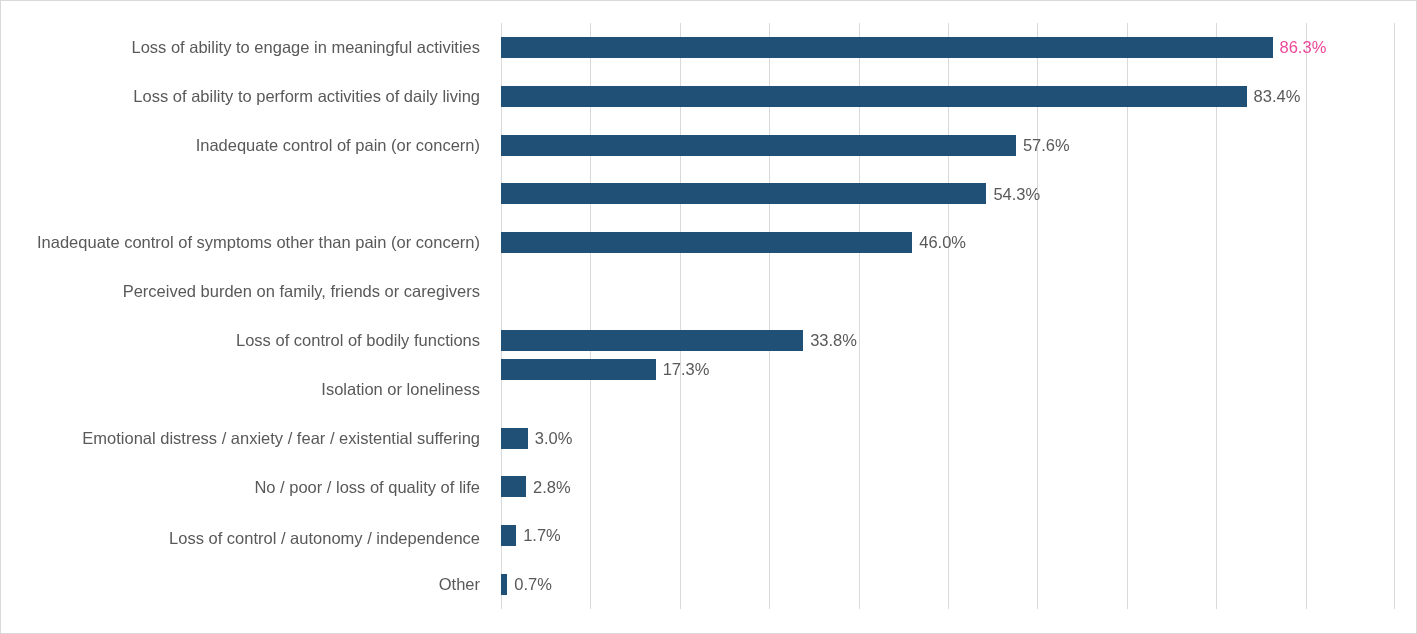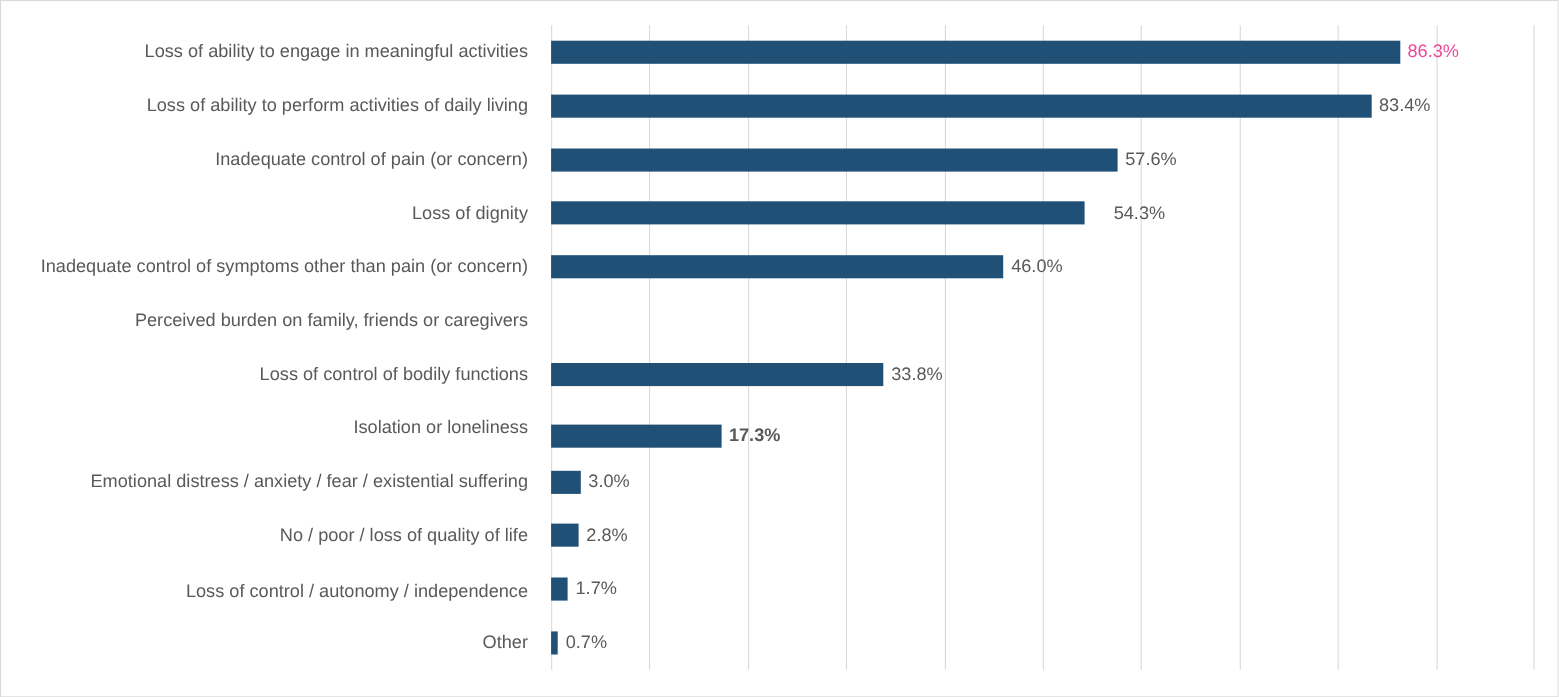--- a/index.html
+++ b/index.html
@@ -92,21 +92,20 @@
 </style>
 </head>
 <body>
 
 <div class="chart-frame">
 
   <div class="cat-labels">
       <div class="cat-label" style="top: 0px; height: 48.8333px; color: rgb(89, 89, 89);">Loss of ability to engage in meaningful activities</div>
       <div class="cat-label" style="top: 48.8333px; height: 48.8333px; color: rgb(89, 89, 89);">Loss of ability to perform activities of daily living</div>
       <div class="cat-label" style="top: 97.6667px; height: 48.8333px; color: rgb(89, 89, 89);">Inadequate control of pain (or concern)</div>
-      <div class="cat-label" style="top: 146.5px; height: 48.8333px; color: rgb(89, 89, 89);">Loss of dignity</div>
       <div class="cat-label" style="top: 195.333px; height: 48.8333px; color: rgb(89, 89, 89);">Inadequate control of symptoms other than pain (or concern)</div>
       <div class="cat-label" style="top: 244.167px; height: 48.8333px; color: rgb(89, 89, 89);">Perceived burden on family, friends or caregivers</div>
       <div class="cat-label" style="top: 293px; height: 48.8333px; color: rgb(89, 89, 89);">Loss of control of bodily functions</div>
       <div class="cat-label" style="top: 341.833px; height: 48.8333px; color: rgb(89, 89, 89);">Isolation or loneliness</div>
       <div class="cat-label" style="top: 390.667px; height: 48.8333px; color: rgb(89, 89, 89);">Emotional distress / anxiety / fear / existential suffering</div>
       <div class="cat-label" style="top: 439.5px; height: 48.8333px; color: rgb(89, 89, 89);">No / poor / loss of quality of life</div>
       <div class="cat-label" style="top: 491px; height: 48.8333px; color: rgb(89, 89, 89);">Loss of control / autonomy / independence</div>
       <div class="cat-label" style="top: 537.167px; height: 48.8333px; color: rgb(89, 89, 89);">Other</div>
     </div>
 
@@ -130,33 +129,33 @@
           <span class="bar-value" style="color: #ec4899;">86.3%</span>
         </div>
         <div class="bar-row" style="top: 48.8333px; height: 48.8333px;">
           <div class="bar" style="width: 745.596px; background: rgb(33, 80, 119);"></div>
           <span class="bar-value" style="color: rgb(89, 89, 89);">83.4%</span>
         </div>
         <div class="bar-row" style="top: 97.6667px; height: 48.8333px;">
           <div class="bar" style="width: 514.944px; background: rgb(33, 80, 119);"></div>
           <span class="bar-value" style="color: rgb(89, 89, 89);">57.6%</span>
         </div>
-        <div class="bar-row" style="top: 146.5px; height: 48.8333px; gap: 19px;">
+        <div class="bar-row" style="top: 146.5px; height: 48.8333px;">
           <div class="bar" style="width: 485.442px; background: rgb(33, 80, 119);"></div>
           <span class="bar-value" style="color: rgb(89, 89, 89);">54.3%</span>
         </div>
         <div class="bar-row" style="top: 195.333px; height: 48.8333px;">
           <div class="bar" style="width: 411.24px; background: rgb(33, 80, 119);"></div>
           <span class="bar-value" style="color: rgb(89, 89, 89);">46.0%</span>
         </div>
         <div class="bar-row" style="top: 293px; height: 48.8333px;">
           <div class="bar" style="width: 302.172px; background: rgb(33, 80, 119);"></div>
           <span class="bar-value" style="color: rgb(89, 89, 89);">33.8%</span>
         </div>
-        <div class="bar-row" style="top: 349px; height: 48.8333px; font-weight: bold;">
+        <div class="bar-row" style="top: 322px; height: 48.8333px;">
           <div class="bar" style="width: 154.662px; background: rgb(33, 80, 119);"></div>
           <span class="bar-value" style="color: rgb(89, 89, 89);">17.3%</span>
         </div>
         <div class="bar-row" style="top: 390.667px; height: 48.8333px;">
           <div class="bar" style="width: 26.82px; background: rgb(33, 80, 119);"></div>
           <span class="bar-value" style="color: rgb(89, 89, 89);">3.0%</span>
         </div>
         <div class="bar-row" style="top: 439.5px; height: 48.8333px;">
           <div class="bar" style="width: 25.032px; background: rgb(33, 80, 119);"></div>
           <span class="bar-value" style="color: rgb(89, 89, 89);">2.8%</span>

